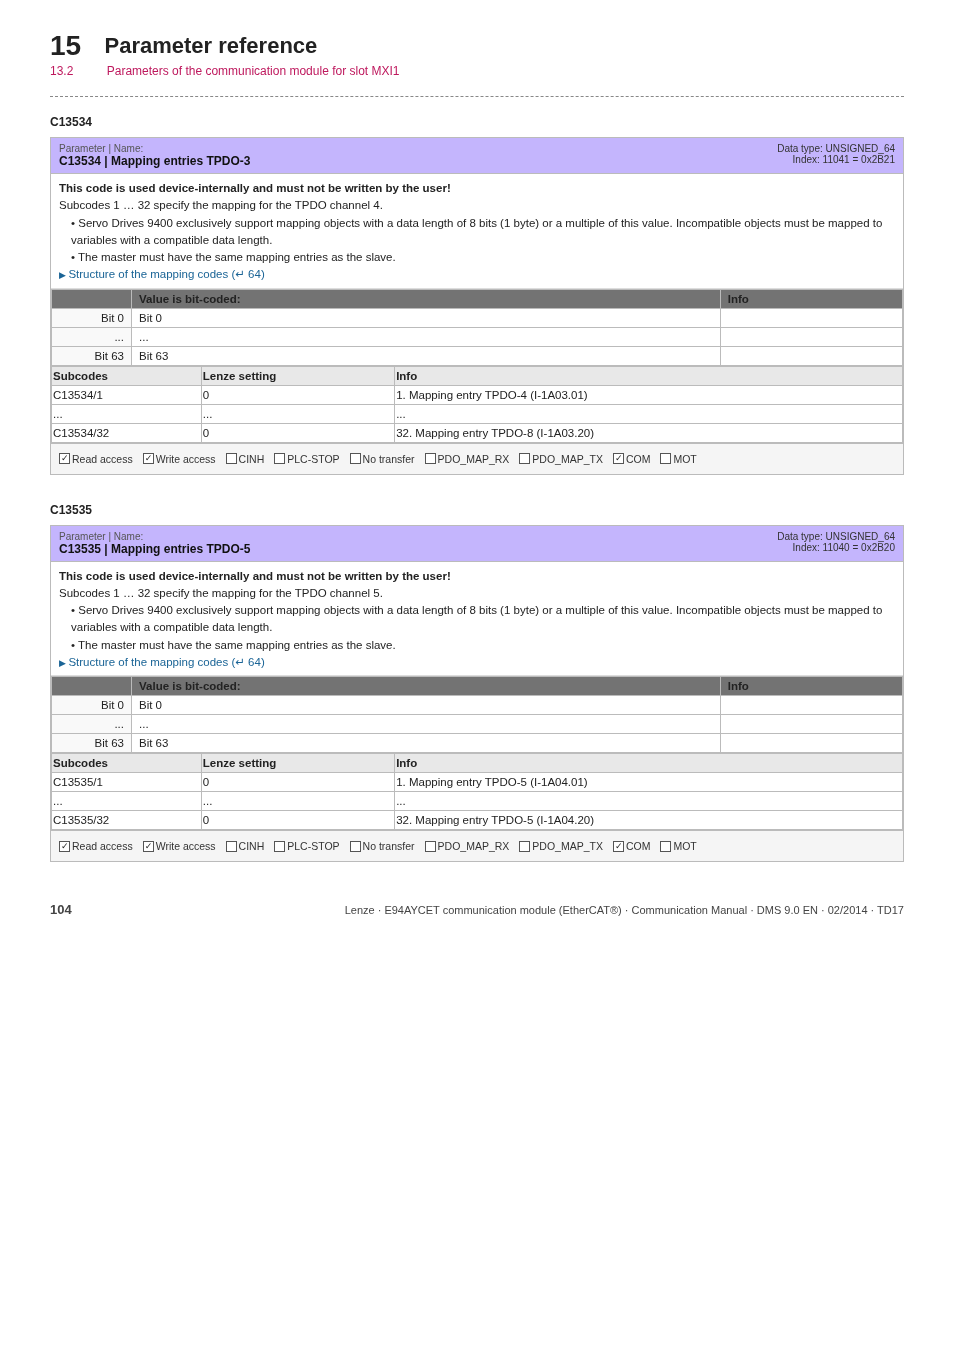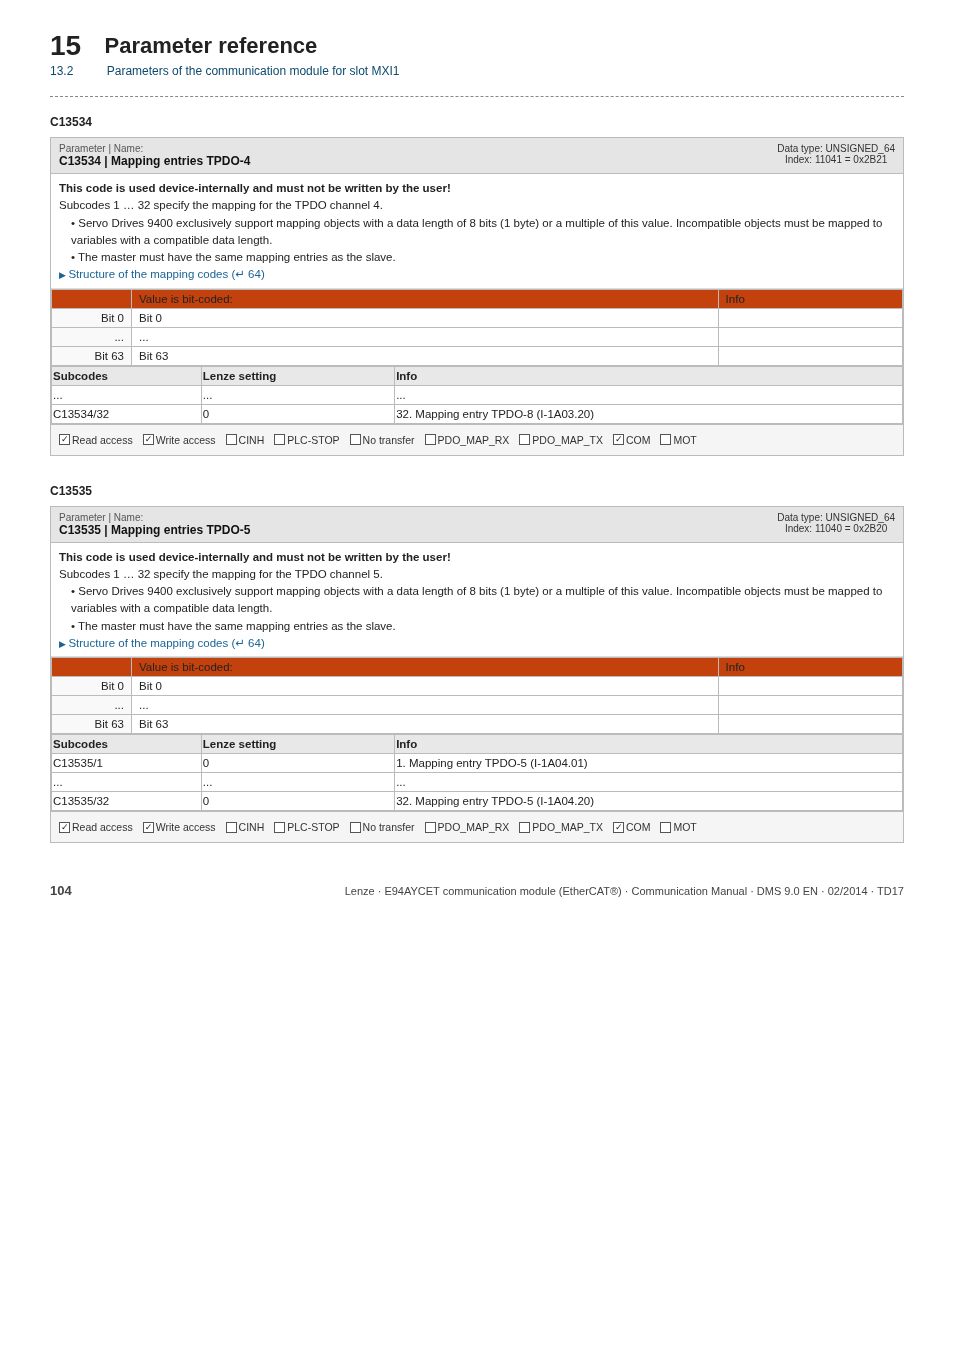--- a/index.html
+++ b/index.html
@@ -23,21 +23,21 @@
       vertical-align: middle;
     }
     .chapter-title {
       font-size: 22px;
       font-weight: bold;
       display: inline-block;
       vertical-align: middle;
     }
     .subchapter {
       font-size: 12px;
-      color: #0c4a6e;
+      color: #be185d;
       margin-top: 2px;
       margin-left: 0;
     }
     .subchapter-num {
       display: inline-block;
       margin-right: 30px;
     }
     .divider-line {
       border: none;
       border-top: 1px dashed #888;
@@ -50,36 +50,36 @@
       margin-top: 10px;
     }
     .param-block {
       border: 1px solid #bbb;
       margin-bottom: 28px;
     }
     .param-header {
       display: flex;
       justify-content: space-between;
       align-items: flex-start;
-      background: #e5e5e5;
+      background: #c4b5fd;
       border-bottom: 1px solid #bbb;
       padding: 5px 8px 5px 8px;
     }
     .param-name-label {
       font-size: 10px;
       color: #555;
     }
     .param-name-value {
       font-size: 12px;
       font-weight: bold;
       color: #111;
     }
     .param-data-type {
       font-size: 10px;
-      text-align: center;
+      text-align: right;
       color: #333;
       white-space: nowrap;
     }
     .param-description {
       padding: 6px 8px 4px 8px;
       font-size: 11.5px;
       line-height: 1.5;
       border-bottom: 1px solid #ddd;
     }
     .param-description .bold-line {
@@ -100,22 +100,22 @@
     .bit-table {
       width: 100%;
       border-collapse: collapse;
       font-size: 11.5px;
     }
     .bit-table th, .bit-table td {
       border: 1px solid #bbb;
       padding: 3px 7px;
     }
     .bit-table th {
-      background: #c2410c;
-      font-weight: normal;
+      background: #737373;
+      font-weight: bold;
       text-align: left;
     }
     .bit-table td:first-child {
       text-align: right;
       width: 80px;
       background: #f9f9f9;
     }
     .subcodes-table {
       width: 100%;
       border-collapse: collapse;
@@ -196,21 +196,21 @@
 
 <hr class="divider-line">
 
 <div class="section-label">C13534</div>
 
 <div class="param-block">
 
   <div class="param-header">
     <div>
       <div class="param-name-label">Parameter | Name:</div>
-      <div class="param-name-value">C13534 | Mapping entries TPDO-4</div>
+      <div class="param-name-value">C13534 | Mapping entries TPDO-3</div>
     </div>
     <div class="param-data-type">
       <div>Data type: UNSIGNED_64</div>
       <div>Index: 11041 = 0x2B21</div>
     </div>
   </div>
 
   <div class="param-description">
     <div class="bold-line">This code is used device-internally and must not be written by the user!</div>
     <div>Subcodes 1 … 32 specify the mapping for the TPDO channel 4.</div>
@@ -252,20 +252,25 @@
 
   <table class="subcodes-table">
     <thead>
       <tr>
         <th>Subcodes</th>
         <th>Lenze setting</th>
         <th>Info</th>
       </tr>
     </thead>
     <tbody>
+      <tr>
+        <td>C13534/1</td>
+        <td>0</td>
+        <td>1. Mapping entry TPDO-4 (I-1A03.01)</td>
+      </tr>
       <tr>
         <td>...</td>
         <td>...</td>
         <td>...</td>
       </tr>
       <tr>
         <td>C13534/32</td>
         <td>0</td>
         <td>32. Mapping entry TPDO-8 (I-1A03.20)</td>
       </tr>

